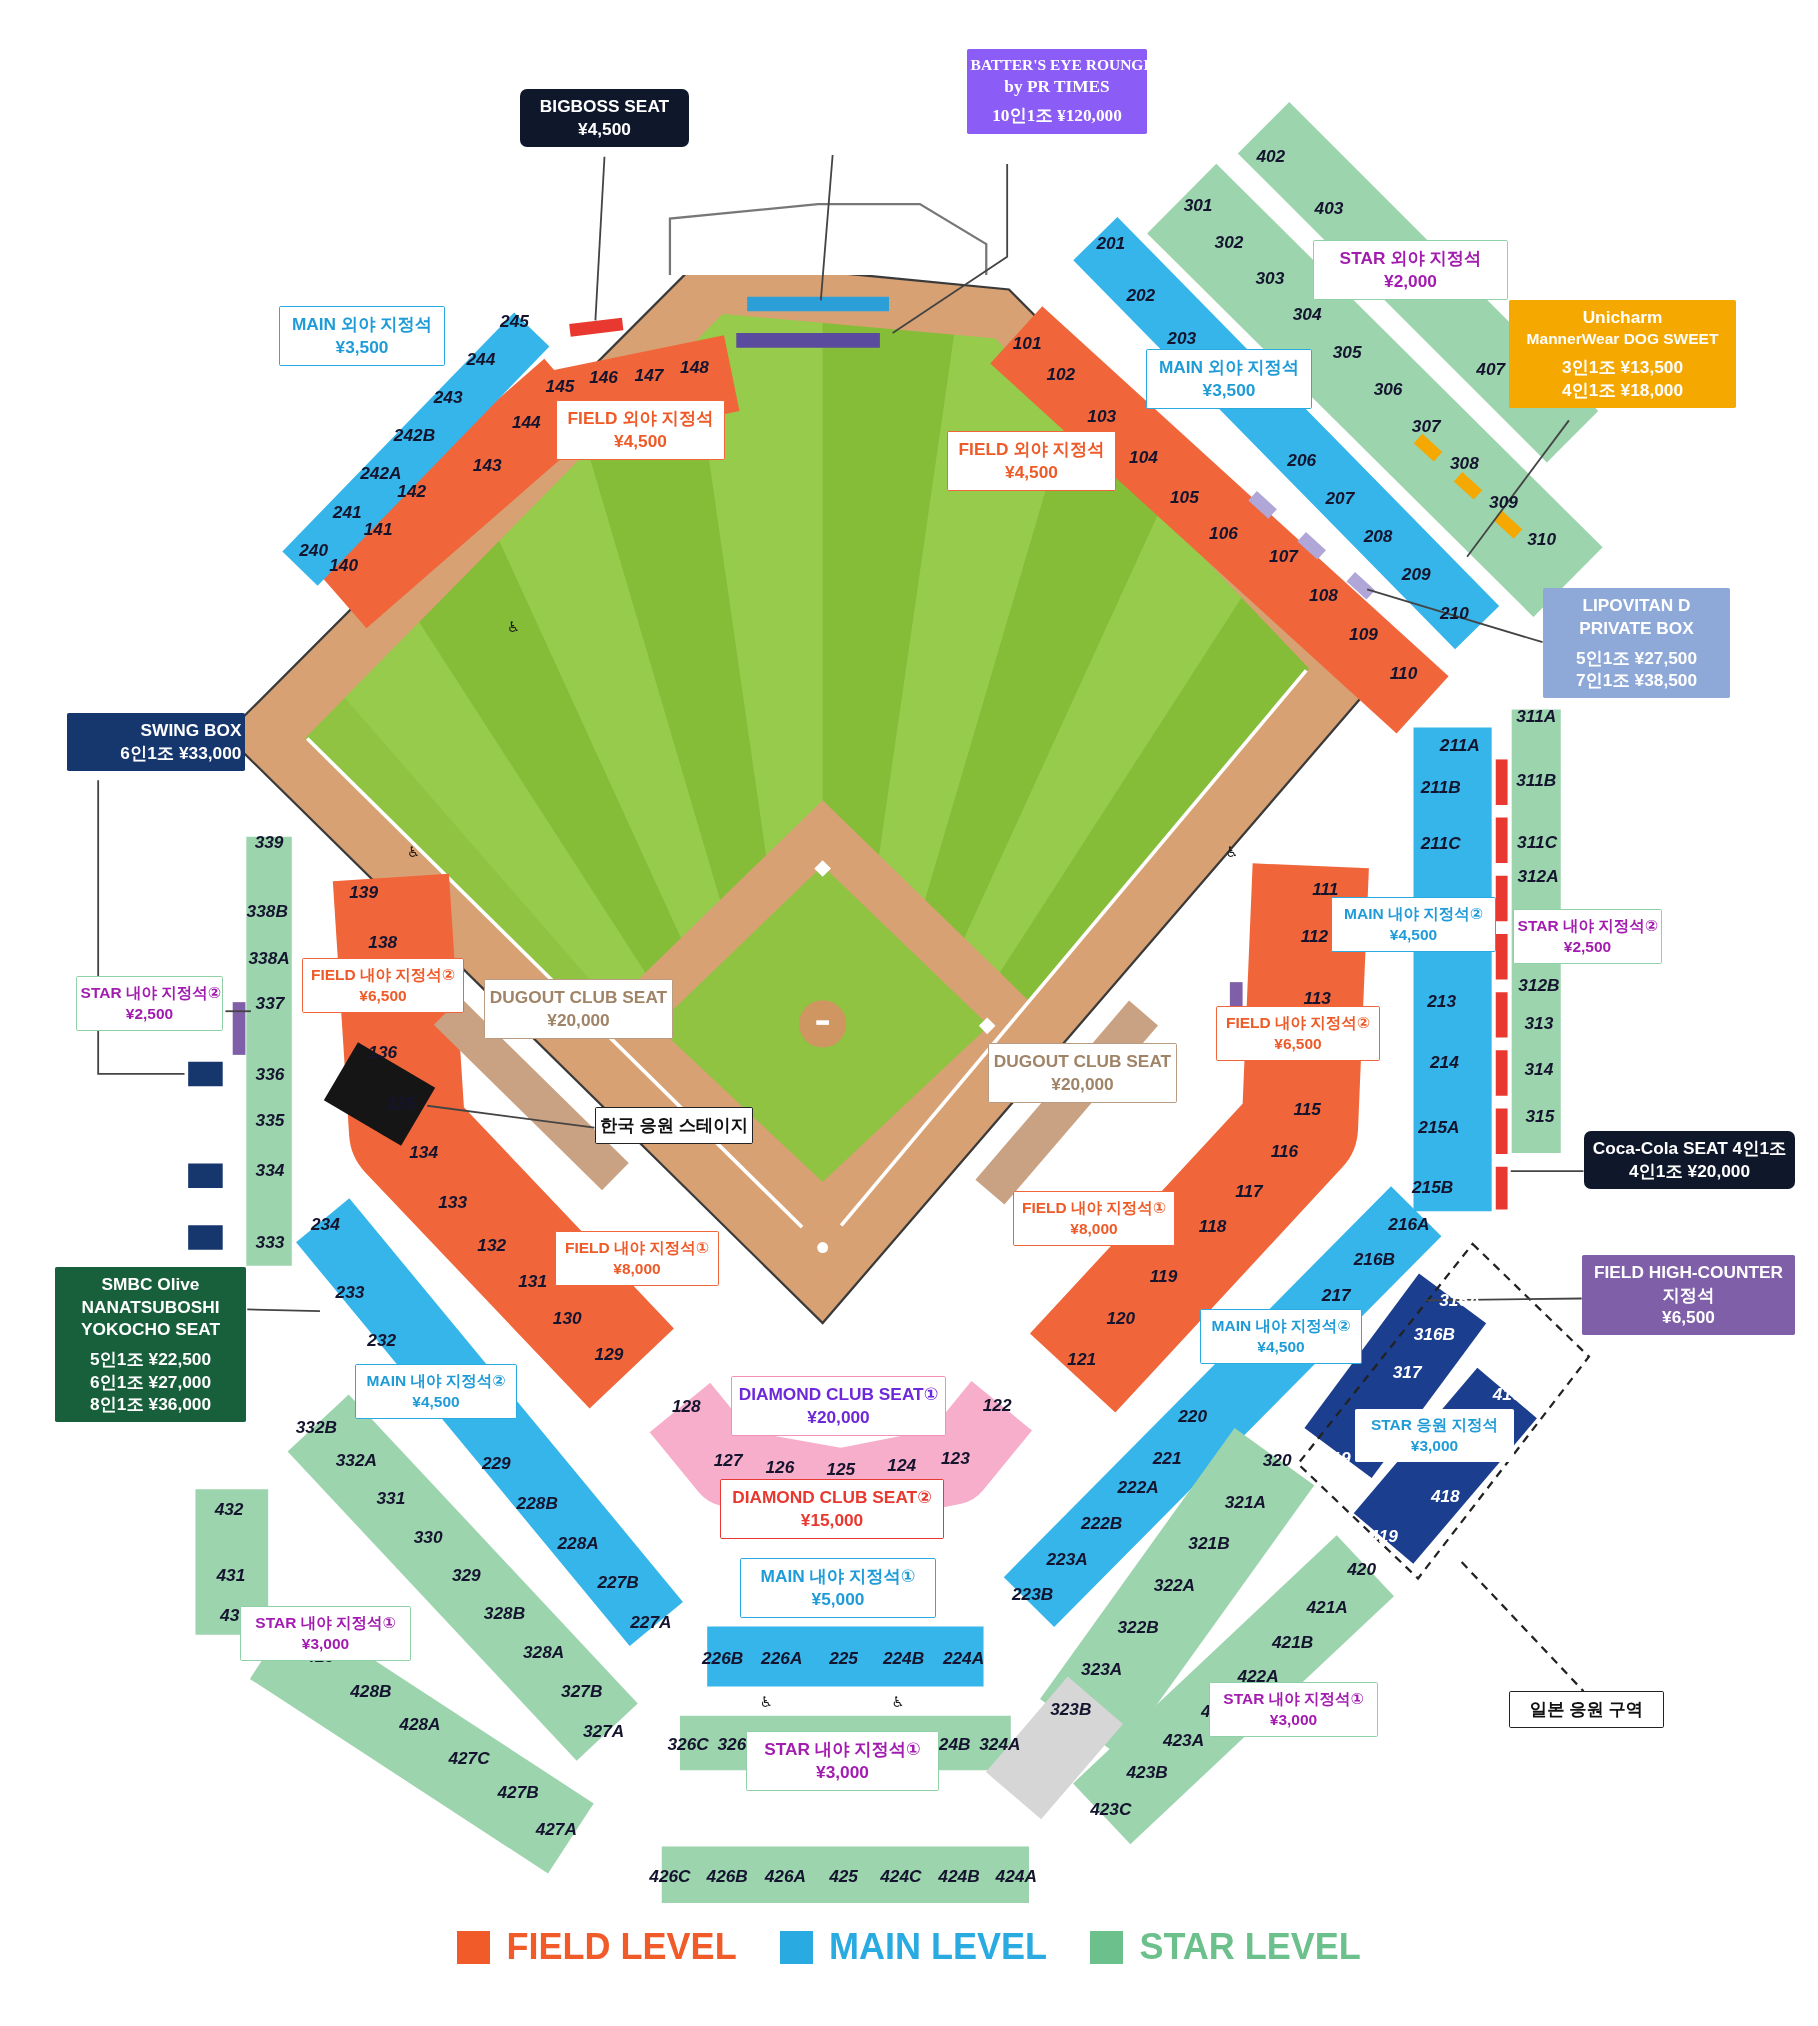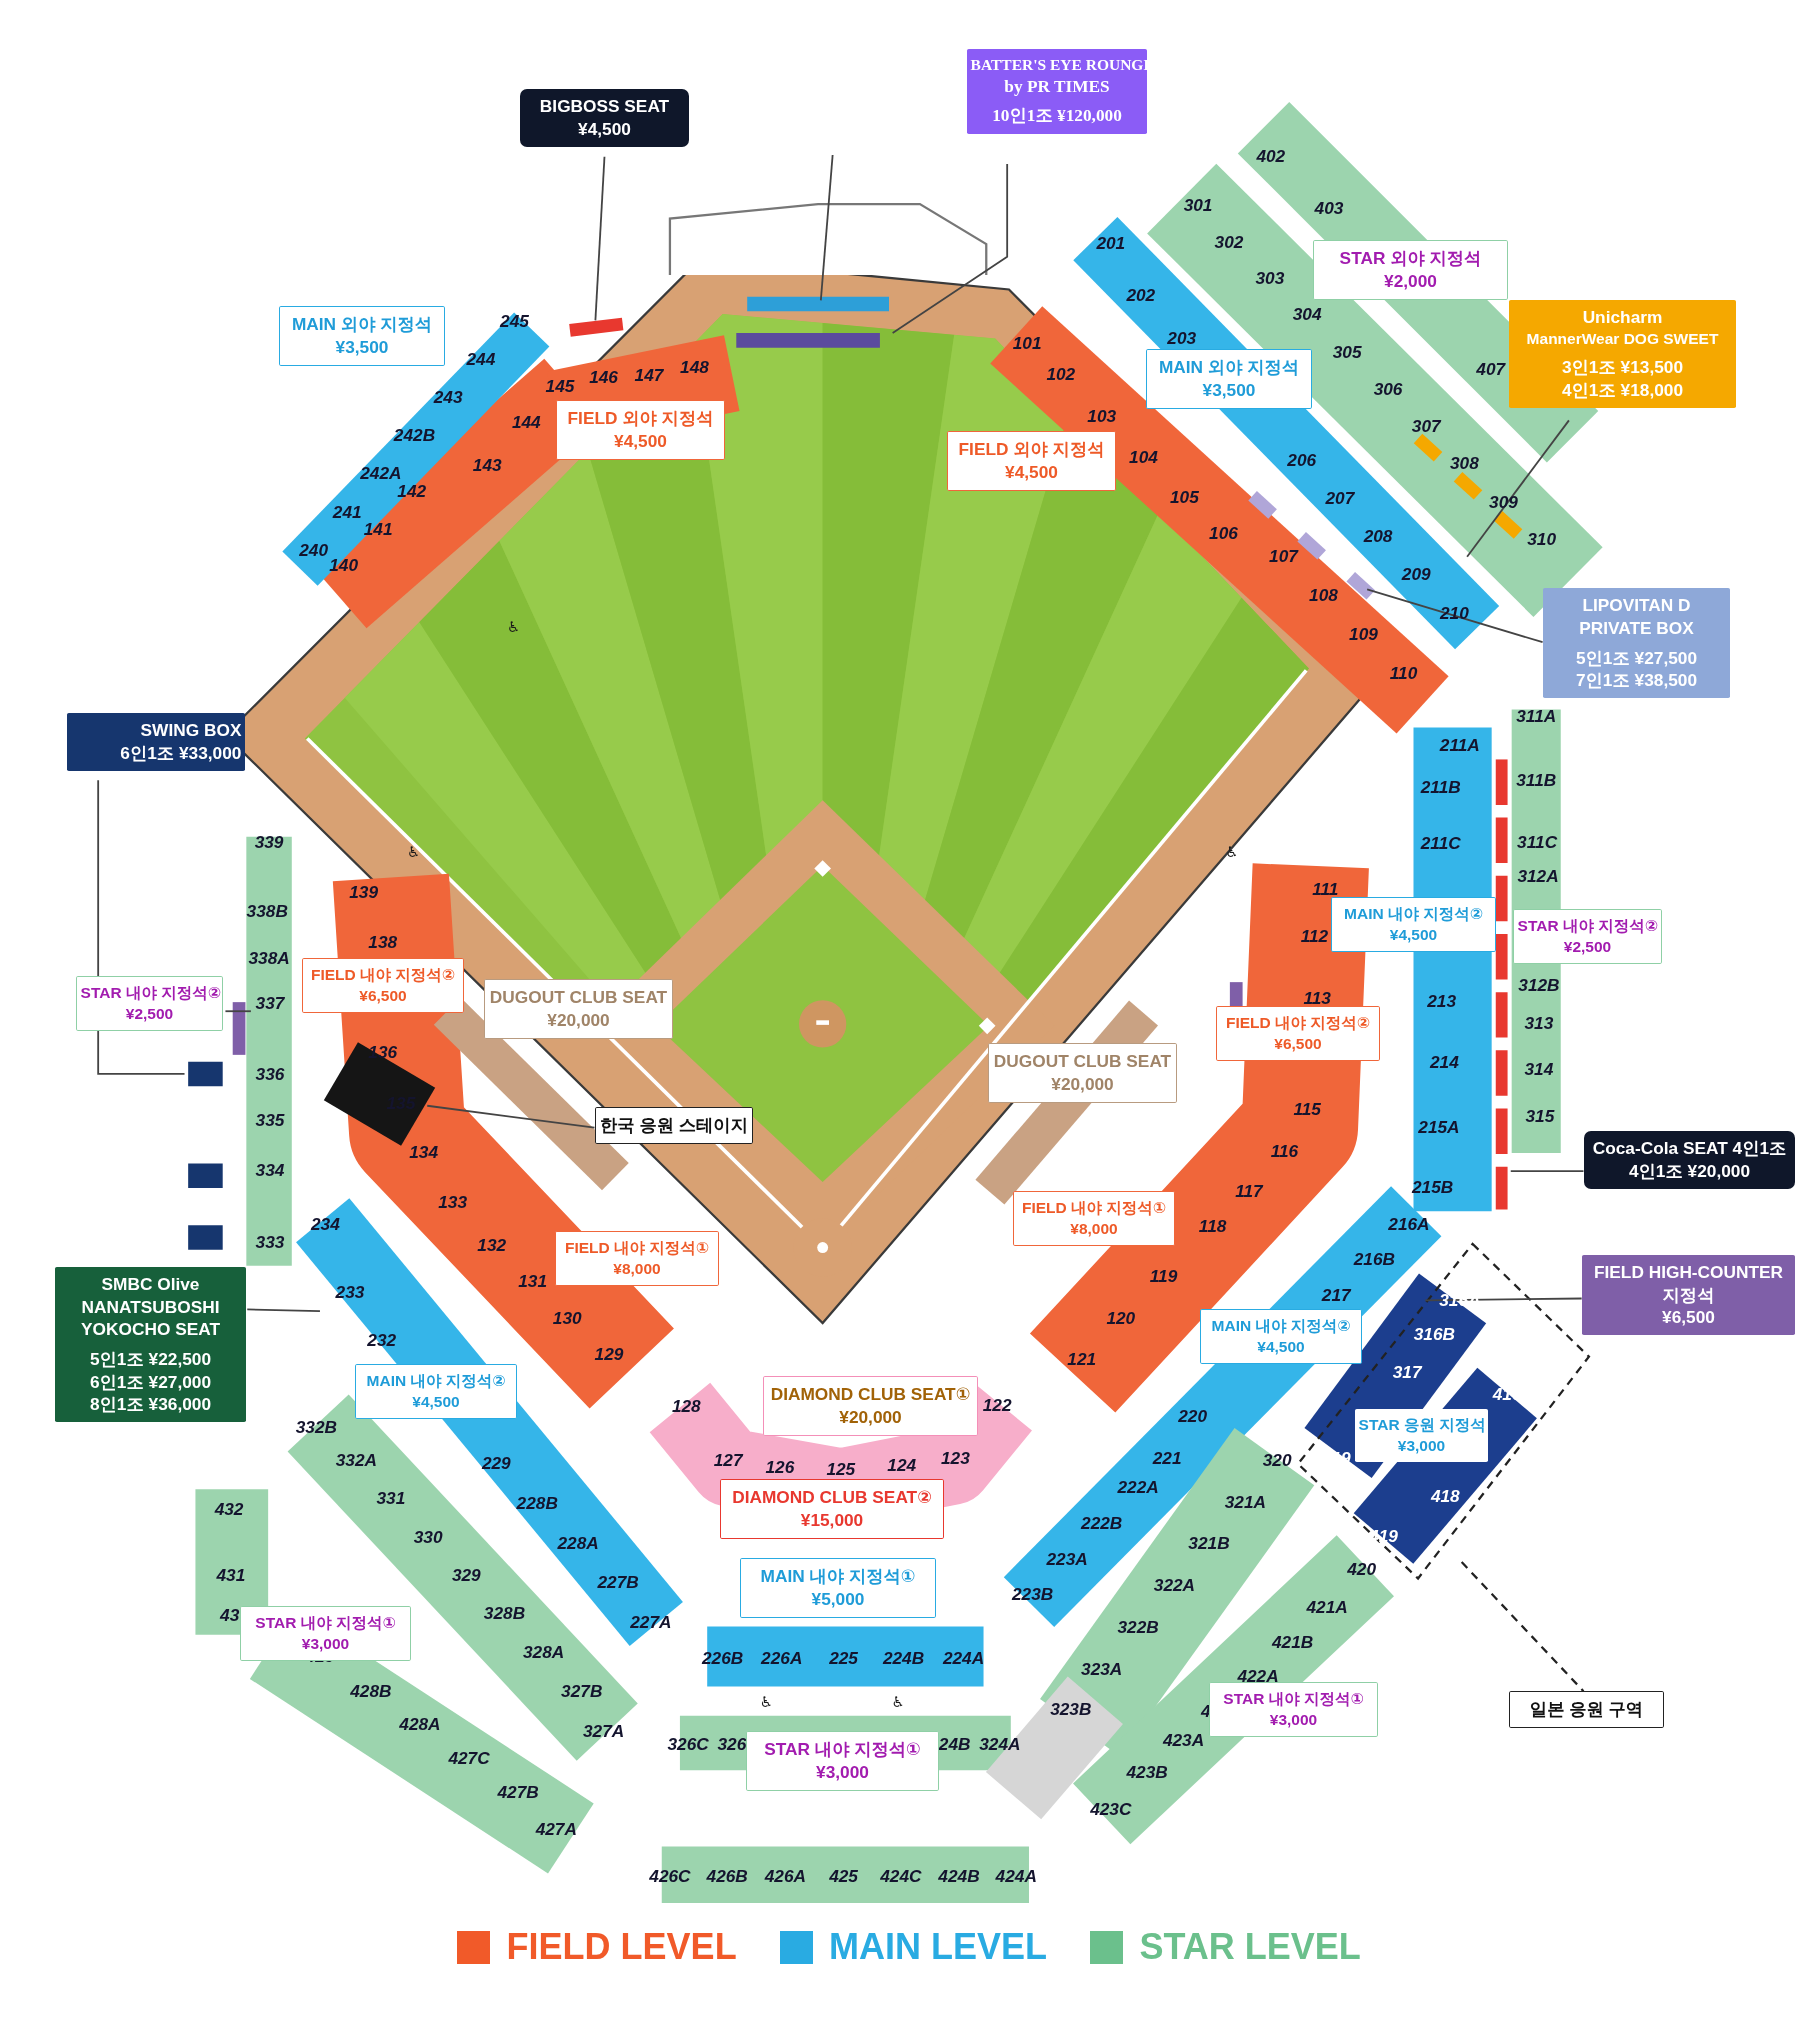--- a/index.html
+++ b/index.html
@@ -21,21 +21,21 @@
   .bg-amber{background:#f5a800;}
   .bg-peri{background:#8ea8d8;}
   .bg-navy{background:#16366e;text-align:right;}
   .bg-dgreen{background:#17603b;}
   .bg-violet{background:#7f5fa8;}
 
   .bo-blue{border-color:#29abe2;color:#1f9cd8;}
   .bo-orange{border-color:#f0663a;color:#ee5a28;}
   .bo-green{border-color:#8fd0a6;color:#a21caf;}
   .bo-tan{border-color:#b89b80;color:#a08468;}
-  .bo-pink{border-color:#f48fb8;color:#a16207;margin-left:32px;}
+  .bo-pink{border-color:#f48fb8;color:#6d28d9;}
   .bo-red{border-color:#e8382f;color:#e8382f;}
   .bo-black{border-color:#222;color:#111;}
   .txt-blue{color:#1f9cd8;border:none;background:#fff;}
 
   .secnum{font-style:italic;font-weight:700;font-size:19px;fill:#14142e;text-anchor:middle;
           font-family:"Liberation Sans","DejaVu Sans",sans-serif;}
   .secnum.light{fill:#ffffff;}
   .wc{font-size:16px;text-anchor:middle;fill:#1a1a1a;
       font-family:"DejaVu Sans",sans-serif;}
   .leader{stroke:#444;stroke-width:2;fill:none;}
@@ -484,21 +484,21 @@
   <div class="lbl outline bo-red" style="left:720px;top:1479px;width:224px">
     <div>DIAMOND CLUB SEAT②</div>
     <div>¥15,000</div>
   </div>
 
   <div class="lbl outline bo-blue" style="left:740px;top:1558px;width:196px">
     <div>MAIN 내야 지정석①</div>
     <div>¥5,000</div>
   </div>
 
-  <div class="lbl txt-blue small" style="left:1355px;top:1409px;width:133px">
+  <div class="lbl txt-blue small" style="left:1355px;top:1409px;width:159px">
     <div>STAR 응원 지정석</div>
     <div>¥3,000</div>
   </div>
 
   <div class="lbl outline bo-green small" style="left:240px;top:1606px;width:171px">
     <div>STAR 내야 지정석①</div>
     <div>¥3,000</div>
   </div>
 
   <div class="lbl outline bo-green" style="left:746px;top:1731px;width:193px">

